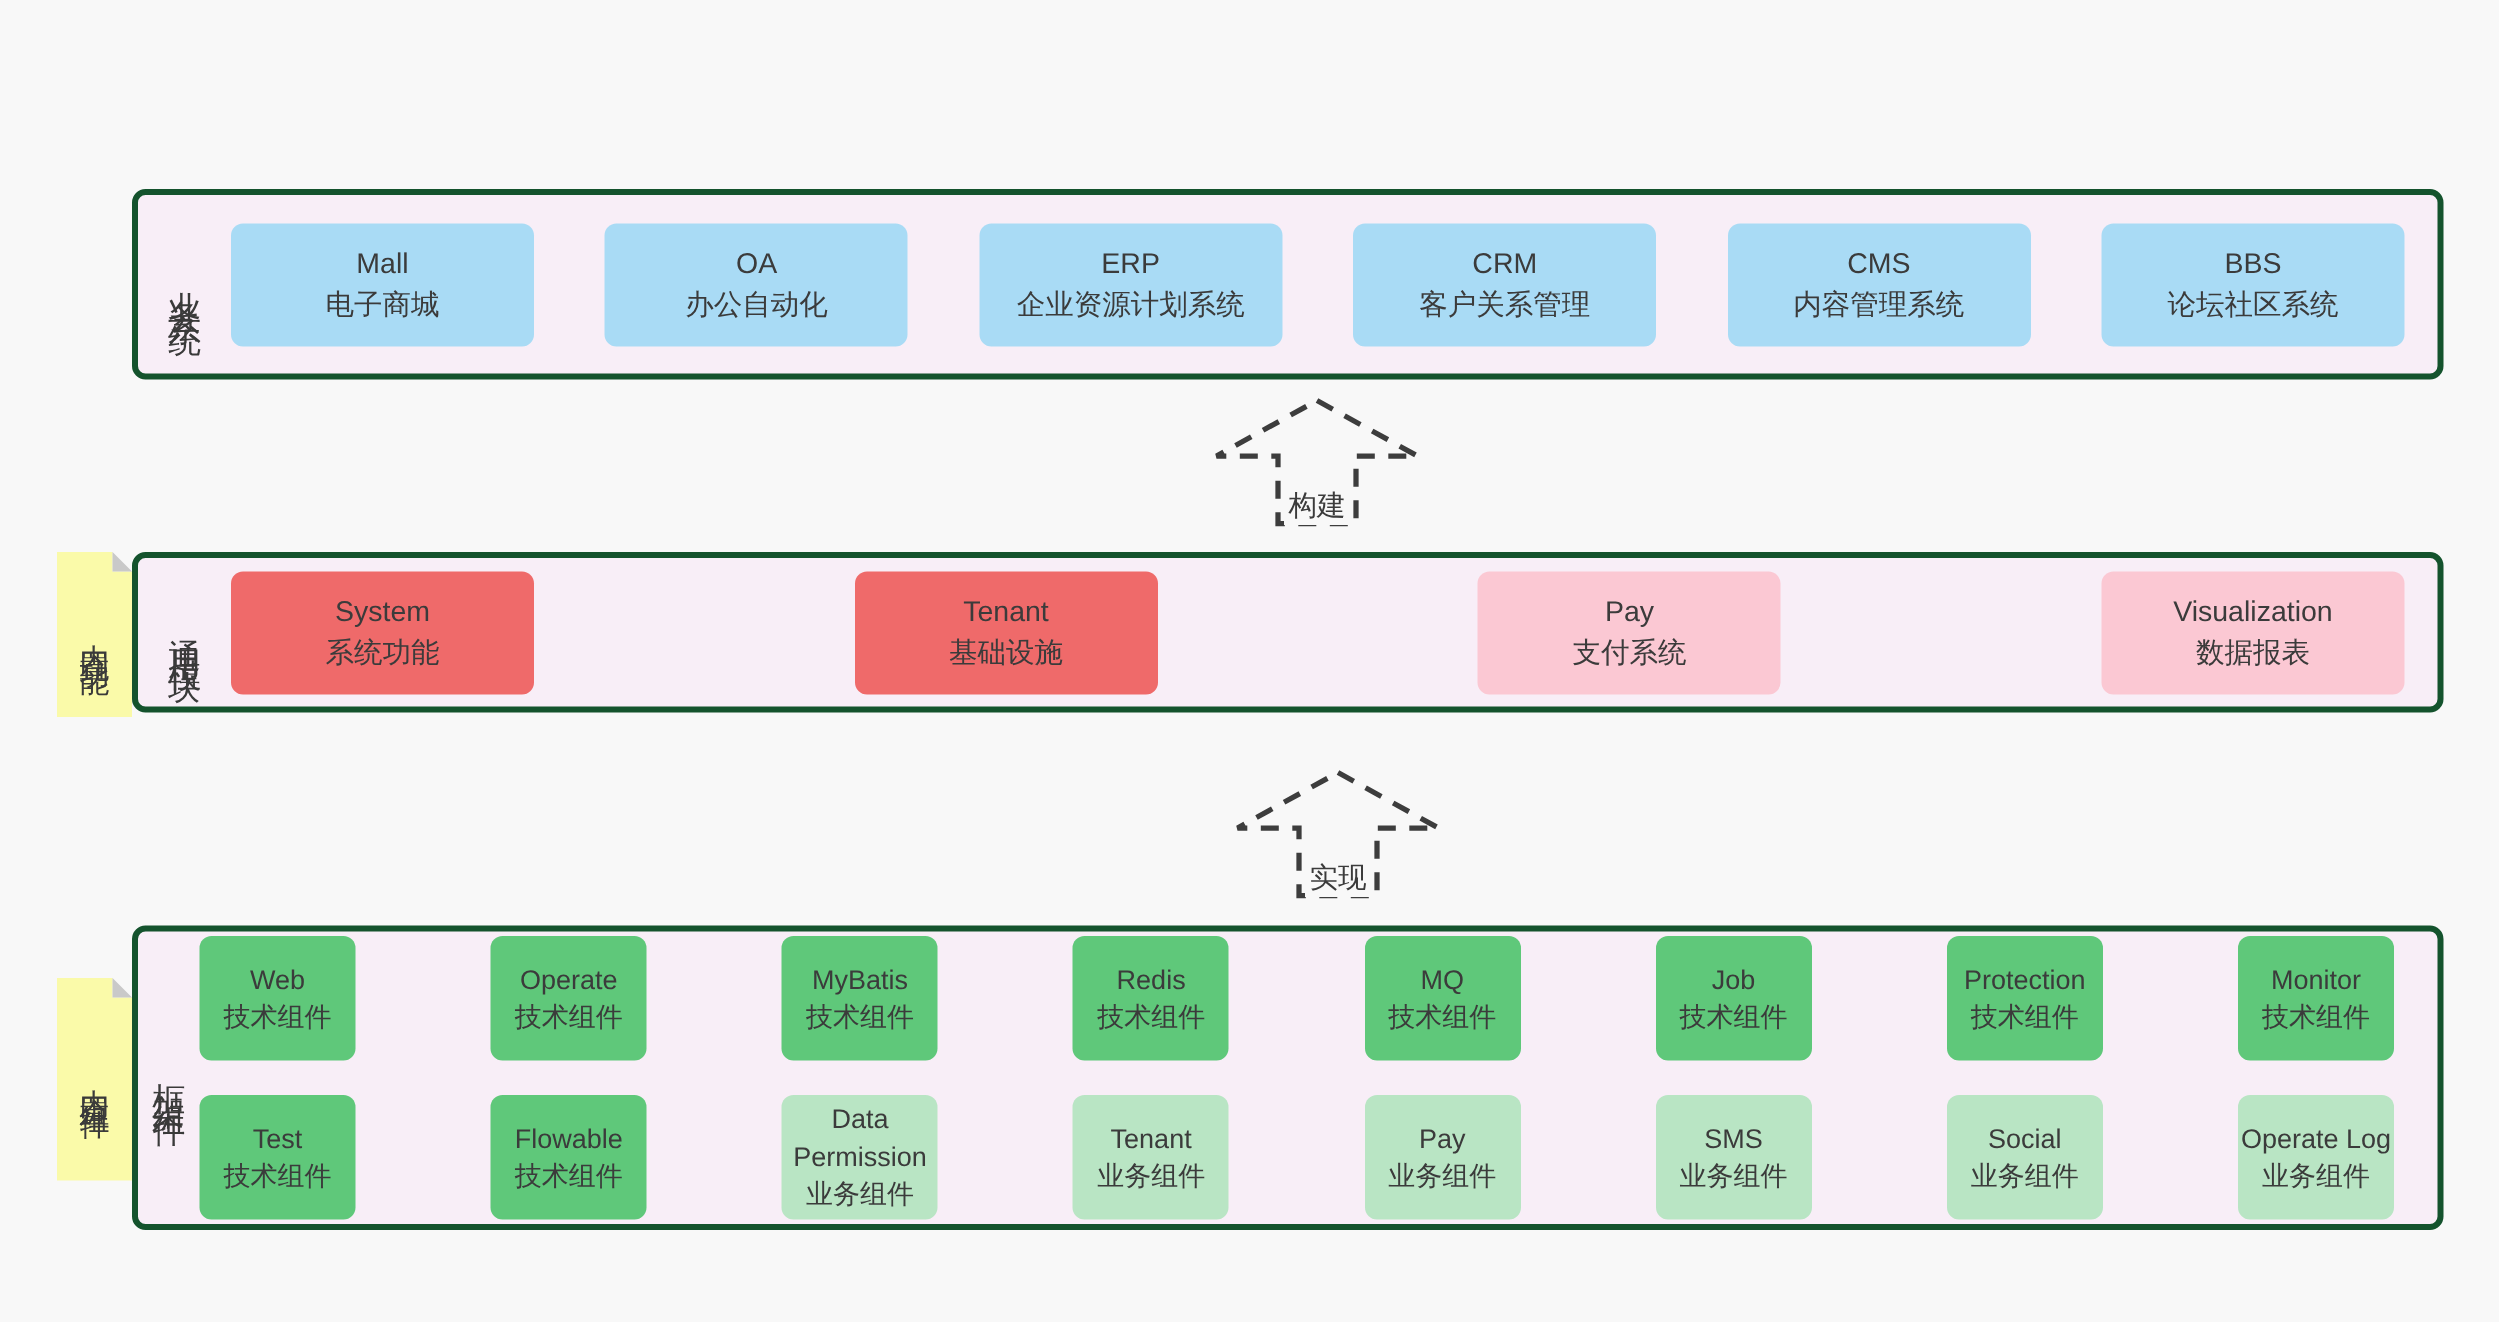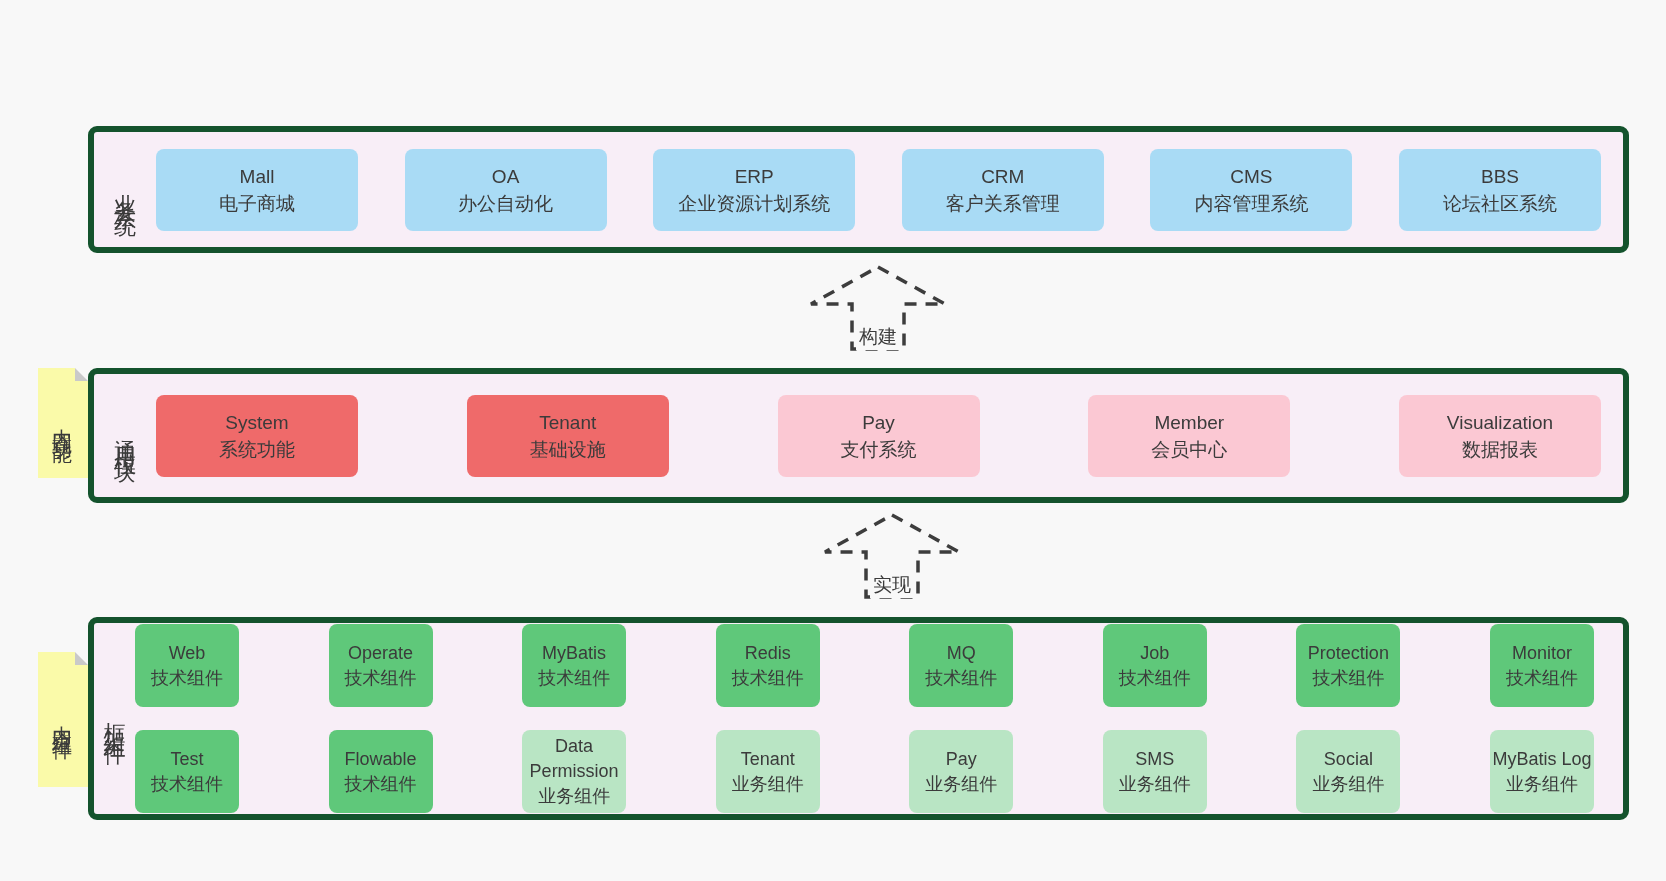--- a/index.html
+++ b/index.html
@@ -4,25 +4,25 @@
 <style>
   html,body{margin:0;padding:0;}
   body{
     width:1666px;height:881px;position:relative;overflow:hidden;
     background:#f8f8f8;
     font-family:"Liberation Sans","DejaVu Sans",sans-serif;
     color:#3b3b3b;
   }
   .section{
     position:absolute;left:88px;width:1541px;
-    background:#f8eef7;border:6px solid #14532d;border-radius:9px;
+    background:#f8eef7;border:4px solid #14532d;border-radius:9px;
     box-sizing:border-box;display:flex;z-index:1;
   }
   .sec1{top:126px;height:127px;}
-  .sec2{top:368px;height:135px;}
+  .sec2{top:368px;height:107px;}
   .sec3{top:617px;height:203px;}
   .vlabel{
     display:flex;align-items:center;justify-content:center;
     writing-mode:vertical-rl;text-orientation:upright;
     font-size:22px;letter-spacing:7px;color:#3a3a3a;
   }
   .sec1 .vlabel,.sec2 .vlabel{width:62px;}
   .sec3 .vlabel{width:41px;}
   .rowwrap{flex:1;display:flex;flex-direction:column;justify-content:center;gap:23px;padding-right:22px;}
   .sec3 .rowwrap{padding-right:29px;}
@@ -113,24 +113,20 @@
       </div>
       <div class="bx c-red">
         <span>Tenant</span>
         <span>基础设施</span>
       </div>
       <div class="bx c-pink">
         <span>Pay</span>
         <span>支付系统</span>
       </div>
       <div class="bx c-pink">
-        <span>Member</span>
-        <span>会员中心</span>
-      </div>
-      <div class="bx c-pink">
         <span>Visualization</span>
         <span>数据报表</span>
       </div>
     </div>
   </div>
 </div>
 
 <div class="arrow arrow2">
   <svg width="140" height="88" viewBox="0 0 140 88">
     <path d="M70 3 L137 40 L96 40 L96 85 L44 85 L44 40 L3 40 Z" fill="none" stroke="#3d3d3d" stroke-width="3.5" stroke-dasharray="12 9"></path>
@@ -200,18 +196,18 @@
       </div>
       <div class="bx c-lgreen">
         <span>SMS</span>
         <span>业务组件</span>
       </div>
       <div class="bx c-lgreen">
         <span>Social</span>
         <span>业务组件</span>
       </div>
       <div class="bx c-lgreen">
-        <span>MyBatis Log</span>
+        <span>Operate Log</span>
         <span>业务组件</span>
       </div>
     </div>
   </div>
 </div>
 
 </body></html>

